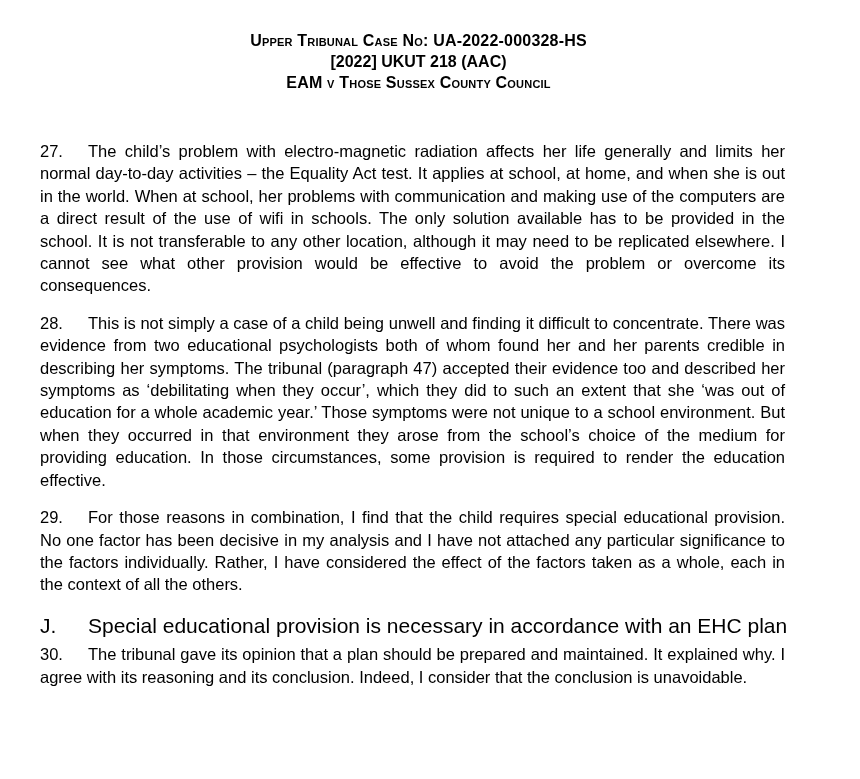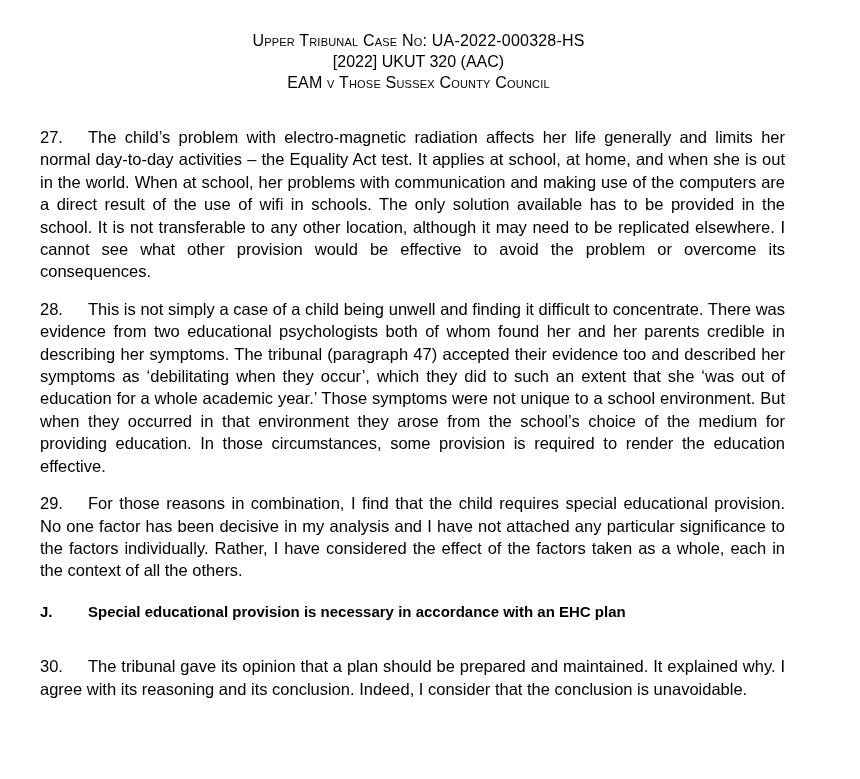--- a/index.html
+++ b/index.html
@@ -10,60 +10,60 @@
     background: #ffffff;
     color: #000000;
     font-family: "Liberation Sans", "DejaVu Sans", sans-serif;
     font-size: 16.5px;
     line-height: 22.4px;
     padding: 30px 63px 0 40px;
     overflow: hidden;
   }
   .doc-header {
     text-align: center;
-    font-weight: normal;
+    font-weight: bold;
     font-size: 16px;
     line-height: 21px;
-    margin: 0 0 33px 0;
+    margin: 0 0 47px 0;
   }
   .smallcaps {
     font-variant: small-caps;
     letter-spacing: 0.2px;
   }
   .para {
     text-align: justify;
     margin: 0 12px 15px 0;
   }
   .pnum {
     display: inline-block;
     width: 48px;
   }
   .heading {
-    font-weight: bold;
-    font-size: 15px;
+    font-weight: normal;
+    font-size: 21px;
     line-height: 22.4px;
-    margin: 19px 0 32px 0;
+    margin: 19px 0 6px 0;
     padding-left: 48px;
     text-indent: -48px;
     max-width: 708px;
   }
   .hnum {
     display: inline-block;
     width: 48px;
     text-indent: 0;
   }
 </style>
 </head>
 <body>
 
 <div>
 
   <header class="doc-header">
     <div class="smallcaps">Upper Tribunal Case No: UA-2022-000328-HS</div>
-    <div>[2022] UKUT 320 (AAC)</div>
+    <div>[2022] UKUT 218 (AAC)</div>
     <div class="smallcaps">EAM v Those Sussex County Council</div>
   </header>
 
   <main>
 
     <p class="para"><span class="pnum">27.</span><span>The child’s problem with electro-magnetic radiation affects her life generally and limits her normal day-to-day activities – the Equality Act test. It applies at school, at home, and when she is out in the world. When at school, her problems with communication and making use of the computers are a direct result of the use of wifi in schools. The only solution available has to be provided in the school. It is not transferable to any other location, although it may need to be replicated elsewhere. I cannot see what other provision would be effective to avoid the problem or overcome its consequences.</span></p>
 
     <p class="para"><span class="pnum">28.</span><span>This is not simply a case of a child being unwell and finding it difficult to concentrate. There was evidence from two educational psychologists both of whom found her and her parents credible in describing her symptoms. The tribunal (paragraph 47) accepted their evidence too and described her symptoms as ‘debilitating when they occur’, which they did to such an extent that she ‘was out of education for a whole academic year.’ Those symptoms were not unique to a school environment. But when they occurred in that environment they arose from the school’s choice of the medium for providing education. In those circumstances, some provision is required to render the education effective.</span></p>
 
     <p class="para"><span class="pnum">29.</span><span>For those reasons in combination, I find that the child requires special educational provision. No one factor has been decisive in my analysis and I have not attached any particular significance to the factors individually. Rather, I have considered the effect of the factors taken as a whole, each in the context of all the others.</span></p>

